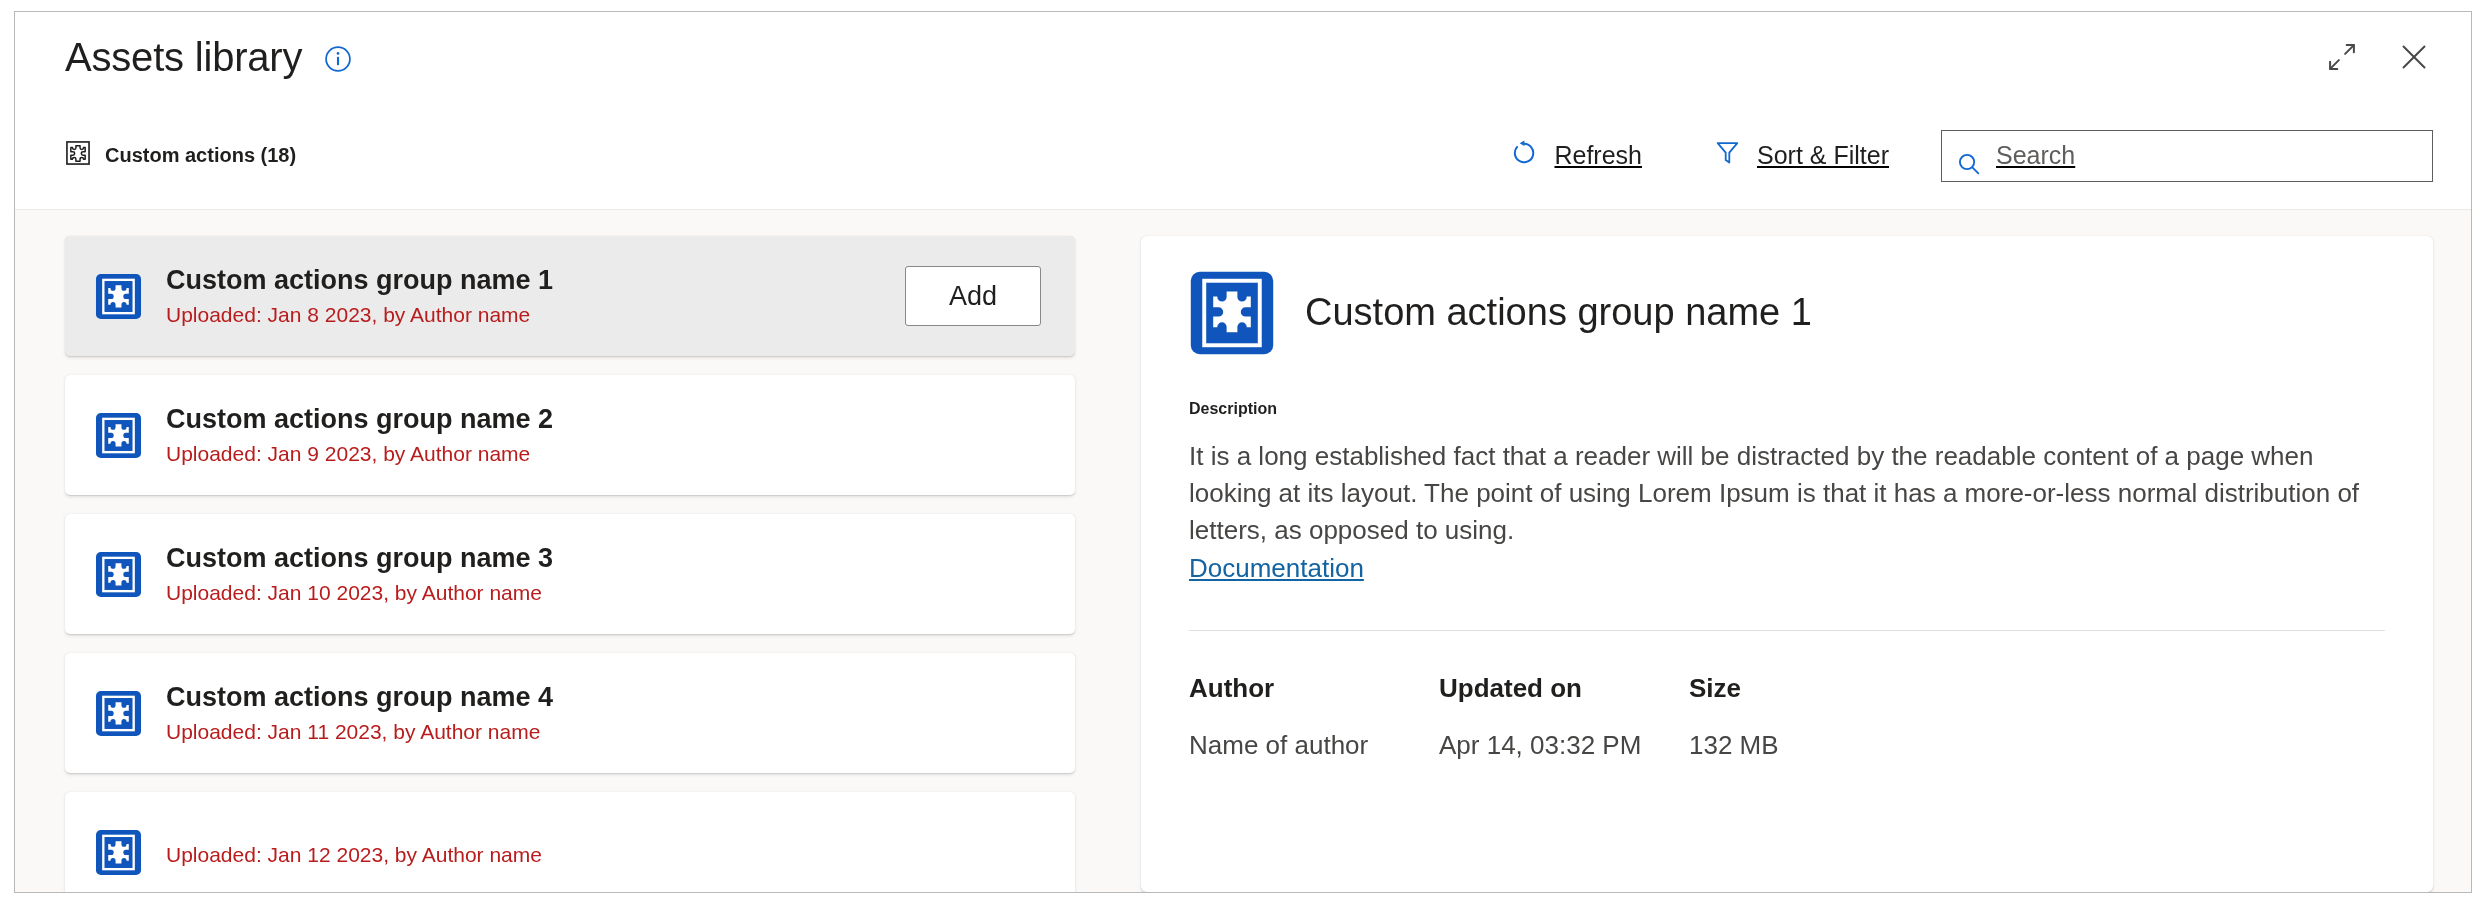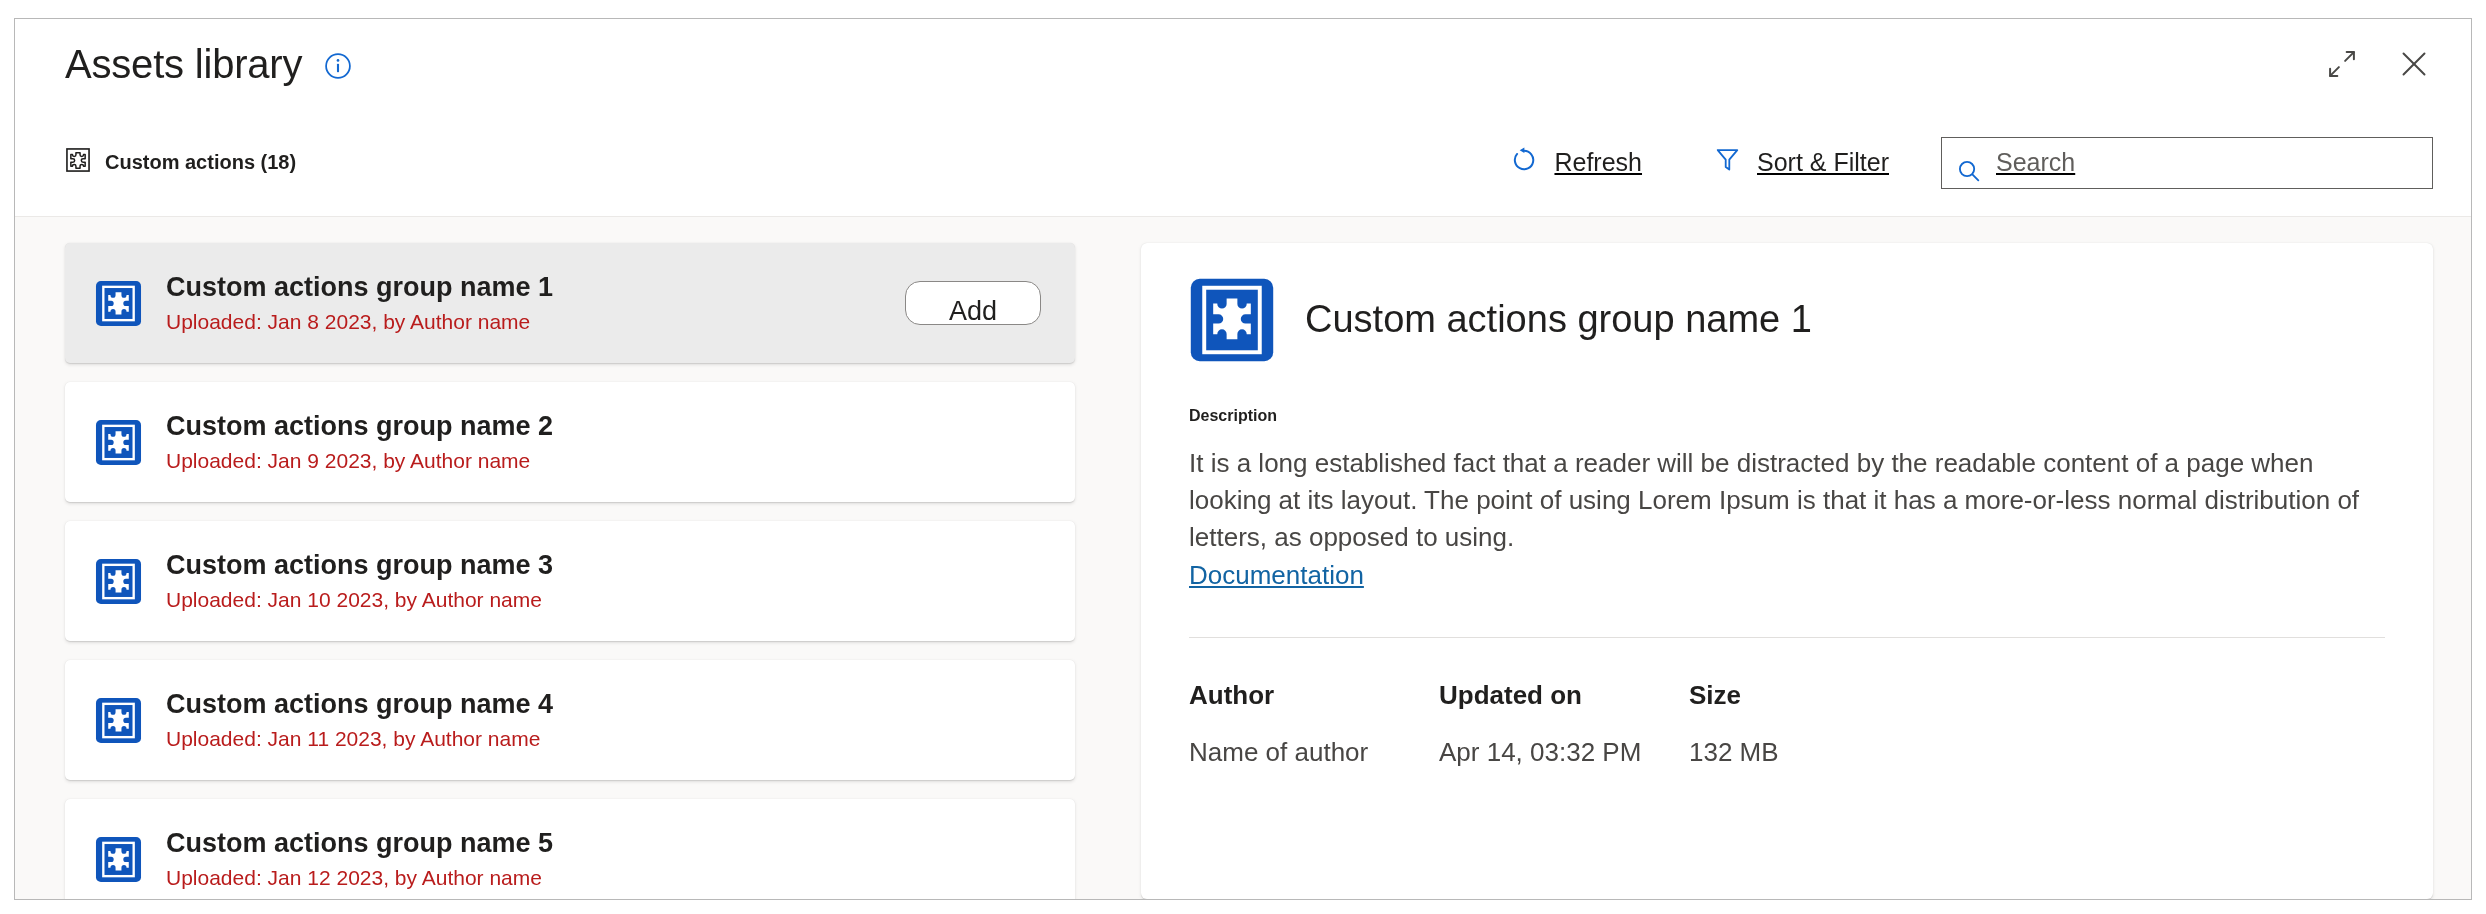--- a/index.html
+++ b/index.html
@@ -6,21 +6,21 @@
   html, body {
     width: 2486px; height: 914px;
     background: #ffffff;
     font-family: "Liberation Sans", sans-serif;
     -webkit-font-smoothing: antialiased;
     overflow: hidden;
   }
 
   .dialog {
     position: absolute;
-    left: 14px; top: 18px;
+    left: 14px; top: 11px;
     width: 2458px; height: 882px;
     background: #ffffff;
     border: 1px solid #b8b8b8;
     overflow: hidden;
     display: flex;
     flex-direction: column;
   }
 
   
   .dlg-header {
@@ -170,24 +170,24 @@
   }
   .card-sub {
     font-size: 21px;
     color: #b91c1c;
     margin-top: 6px;
     white-space: nowrap;
   }
   .add-btn {
     margin-left: auto;
     min-width: 136px;
-    height: 44px;
+    height: 60px;
     background: #ffffff;
     border: 1px solid #8a8886;
-    border-radius: 15px;
+    border-radius: 3px;
     font-family: inherit;
     font-size: 27px;
     color: #201f1e;
     cursor: pointer;
     padding: 14px 24px;
   }
 
   
   .detail-col {
     flex: 1 1 auto;
@@ -403,21 +403,20 @@
 
         <div class="list-card">
           <span class="card-icon">
             <svg width="47" height="47" viewBox="0 0 48 48" aria-hidden="true">
               <rect x="1" y="1" width="46" height="46" rx="5" fill="#0f55bb"></rect>
               <rect x="8.5" y="7" width="31" height="34" fill="none" stroke="#ffffff" stroke-width="2.4"></rect>
               <path d="M21 12.5 h6 v3 a2.6 2.6 0 0 0 5.2 0 v-0.2 h2.3 v6 h-3 a2.6 2.6 0 0 0 0 5.2 h3 v6 h-2.3 v-0.2 a2.6 2.6 0 0 0 -5.2 0 v3 h-6 v-3 a2.6 2.6 0 0 0 -5.2 0 v0.2 h-2.3 v-6 h3 a2.6 2.6 0 0 0 0 -5.2 h-3 v-6 h2.3 v0.2 a2.6 2.6 0 0 0 5.2 0 z" fill="#ffffff"></path>
             </svg>
           </span>
           <div class="card-text">
-            <div class="card-title">Custom actions group name 5</div>
             <div class="card-sub">Uploaded: Jan 12 2023, by Author name</div>
           </div>
         </div>
 
       </div>
 
     </div>
 
     <div class="detail-col">
       <div class="detail-card">

